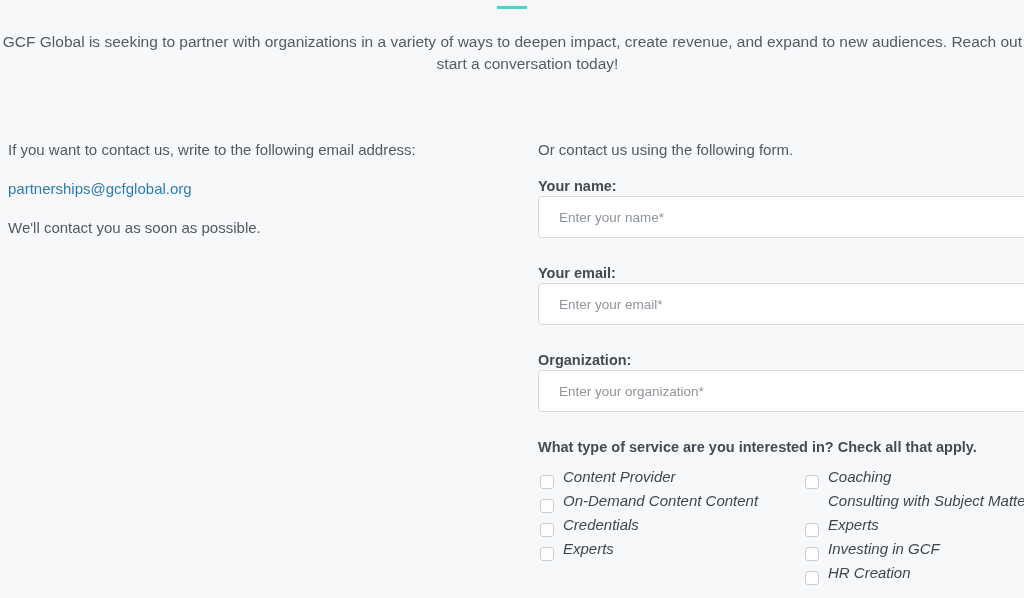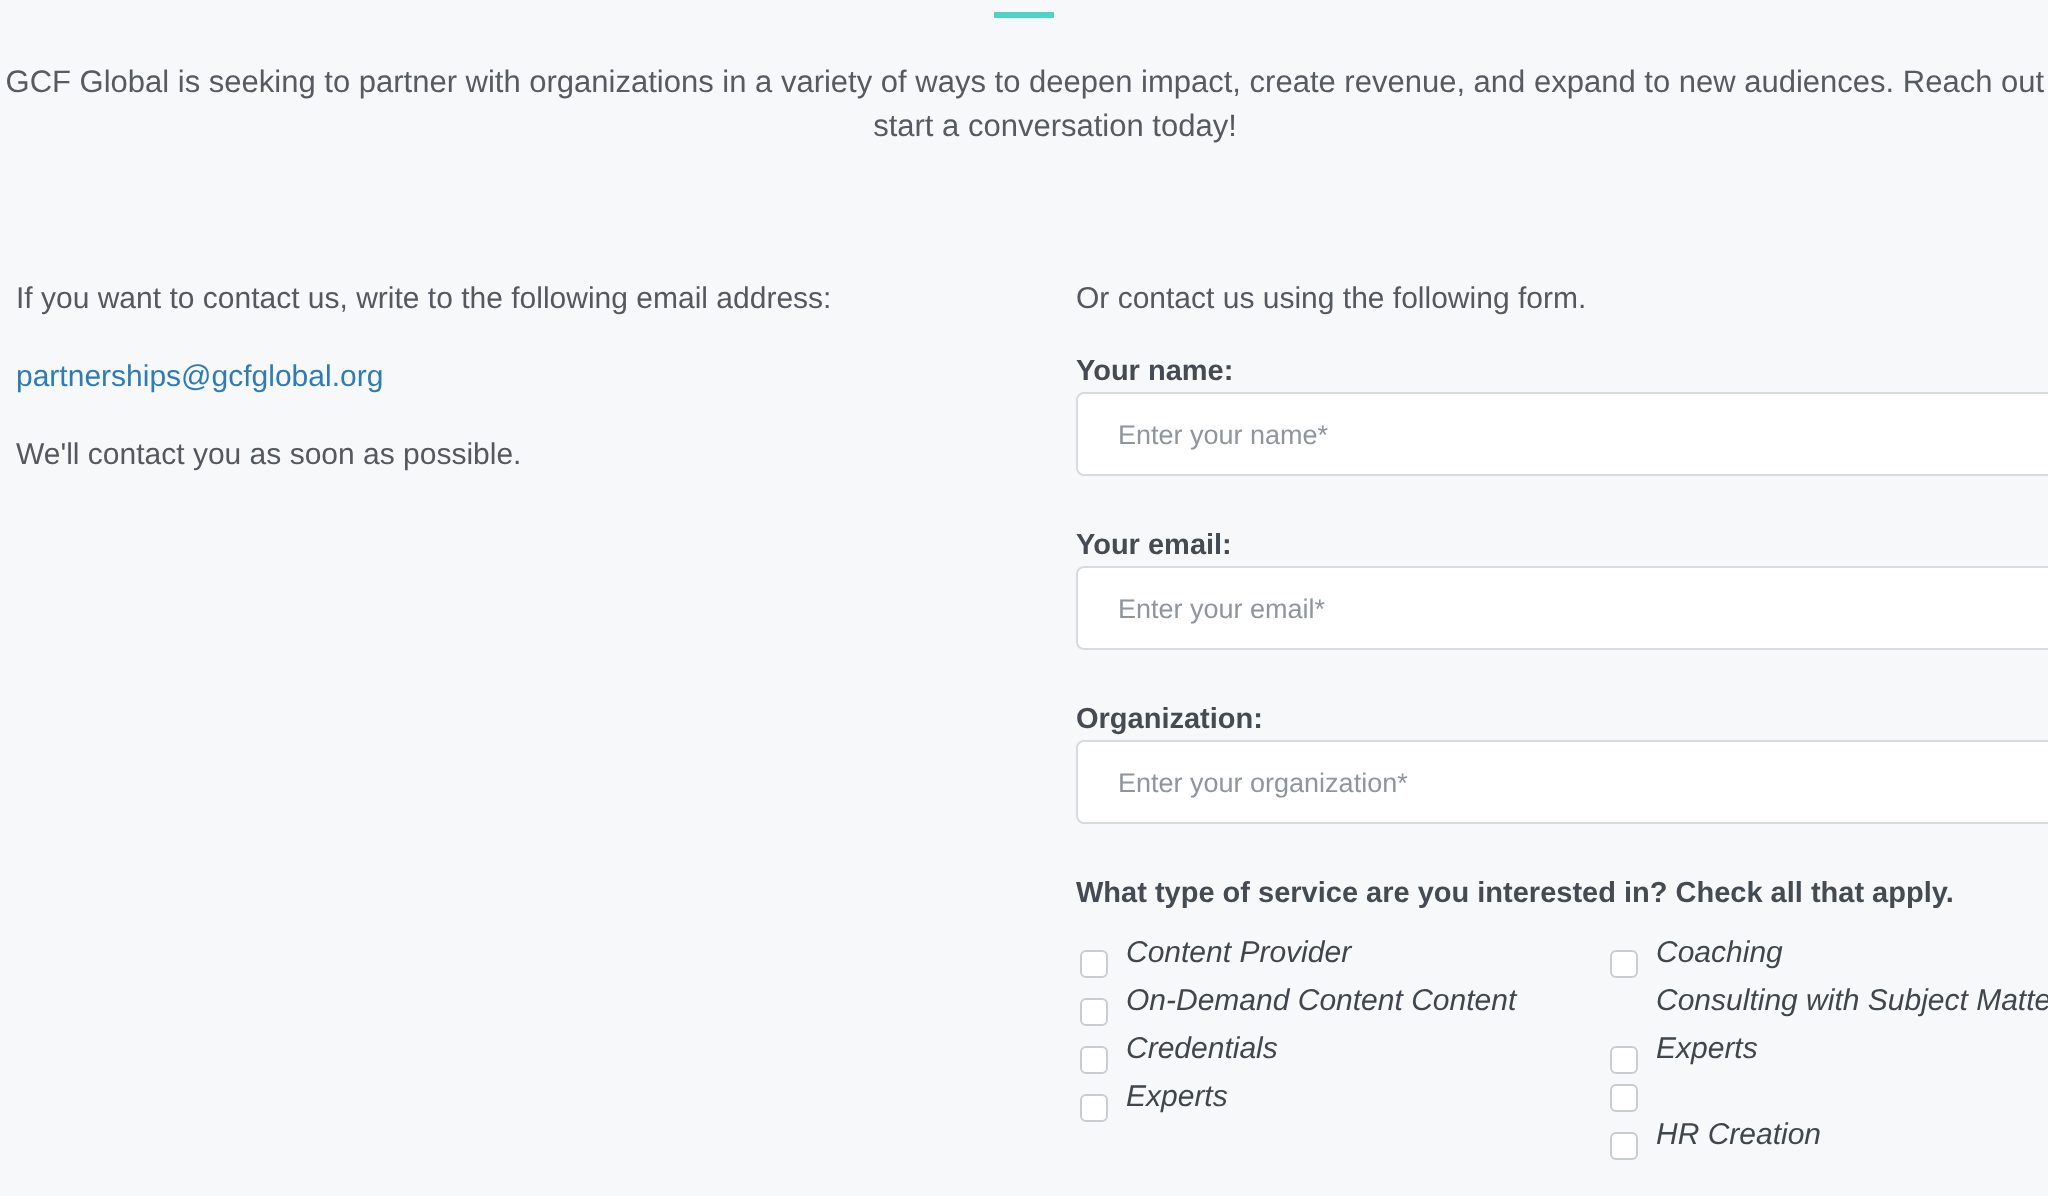--- a/index.html
+++ b/index.html
@@ -155,20 +155,21 @@
         <div class="check-item">
           <span class="checkbox"></span>
           <span class="check-label">Coaching</span>
         </div>
         <div class="check-item">
           <span class="checkbox"></span>
           <span class="check-label">Consulting with Subject Matter Experts</span>
         </div>
         <div class="check-item">
           <span class="checkbox"></span>
+          <span class="check-label">Investing in GCF</span>
         </div>
         <div class="check-item">
           <span class="checkbox"></span>
           <span class="check-label">HR Creation</span>
         </div>
       </div>
     </div>
   </div>
 </div>
 

